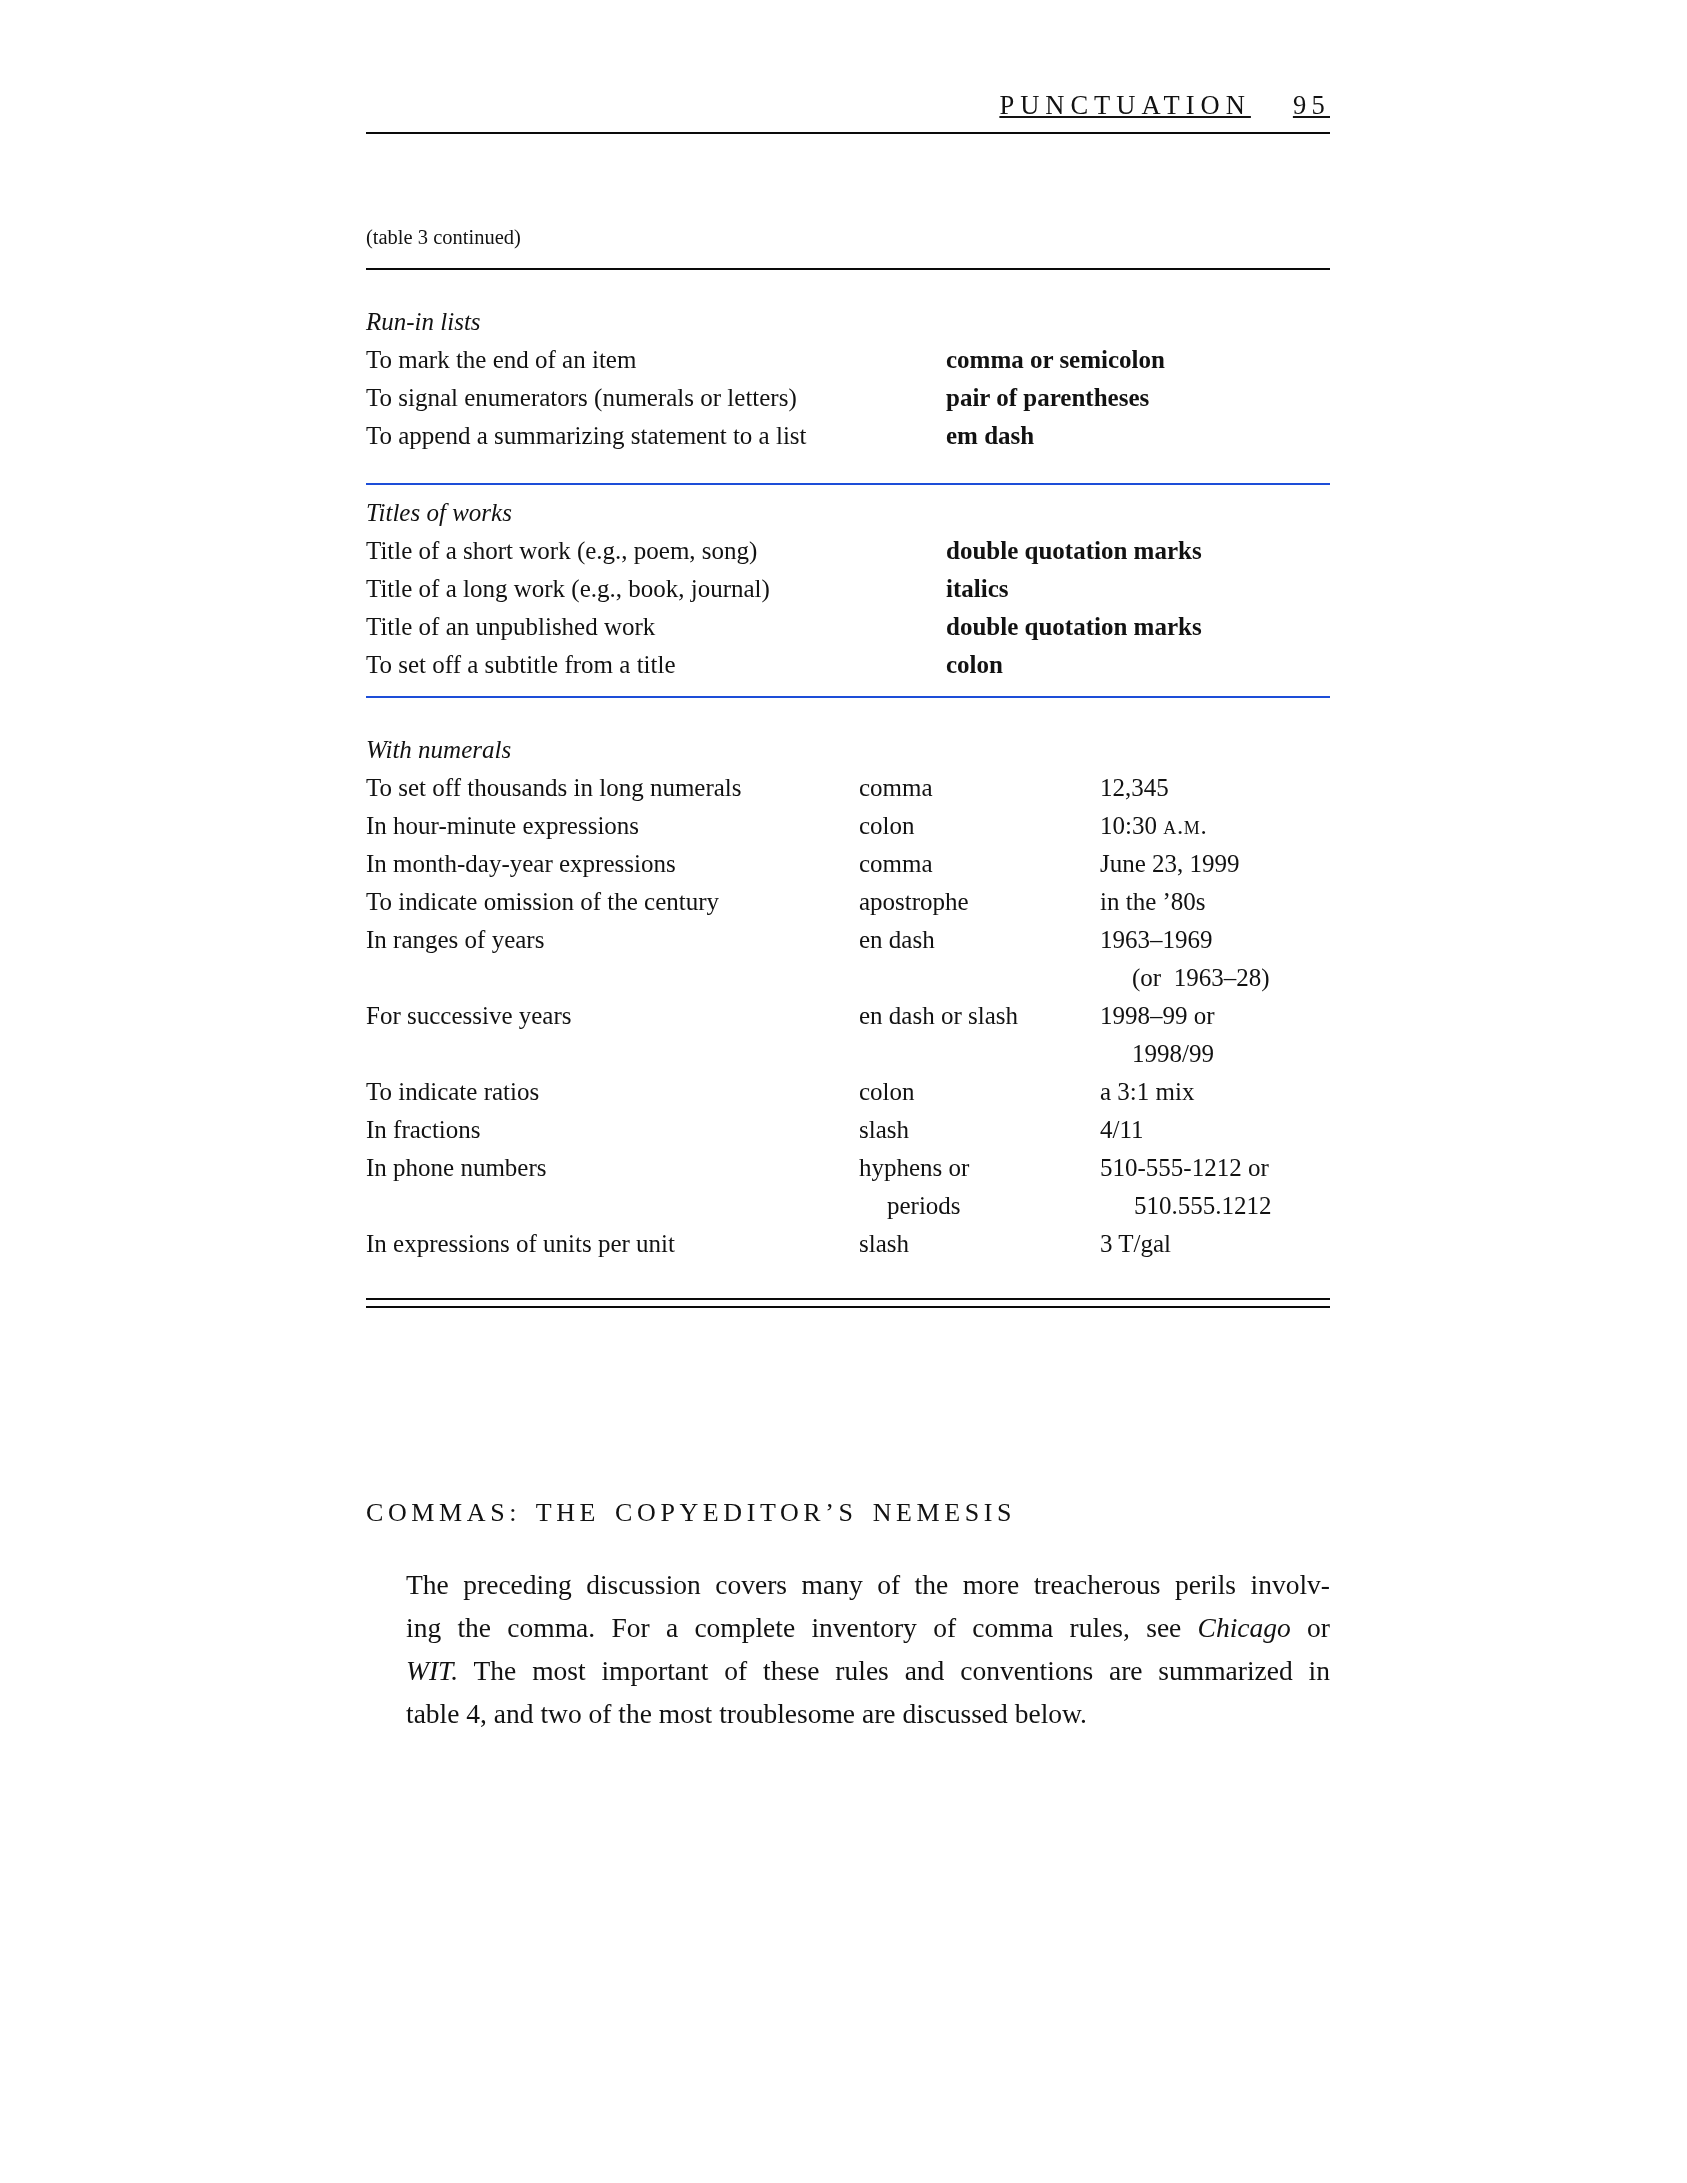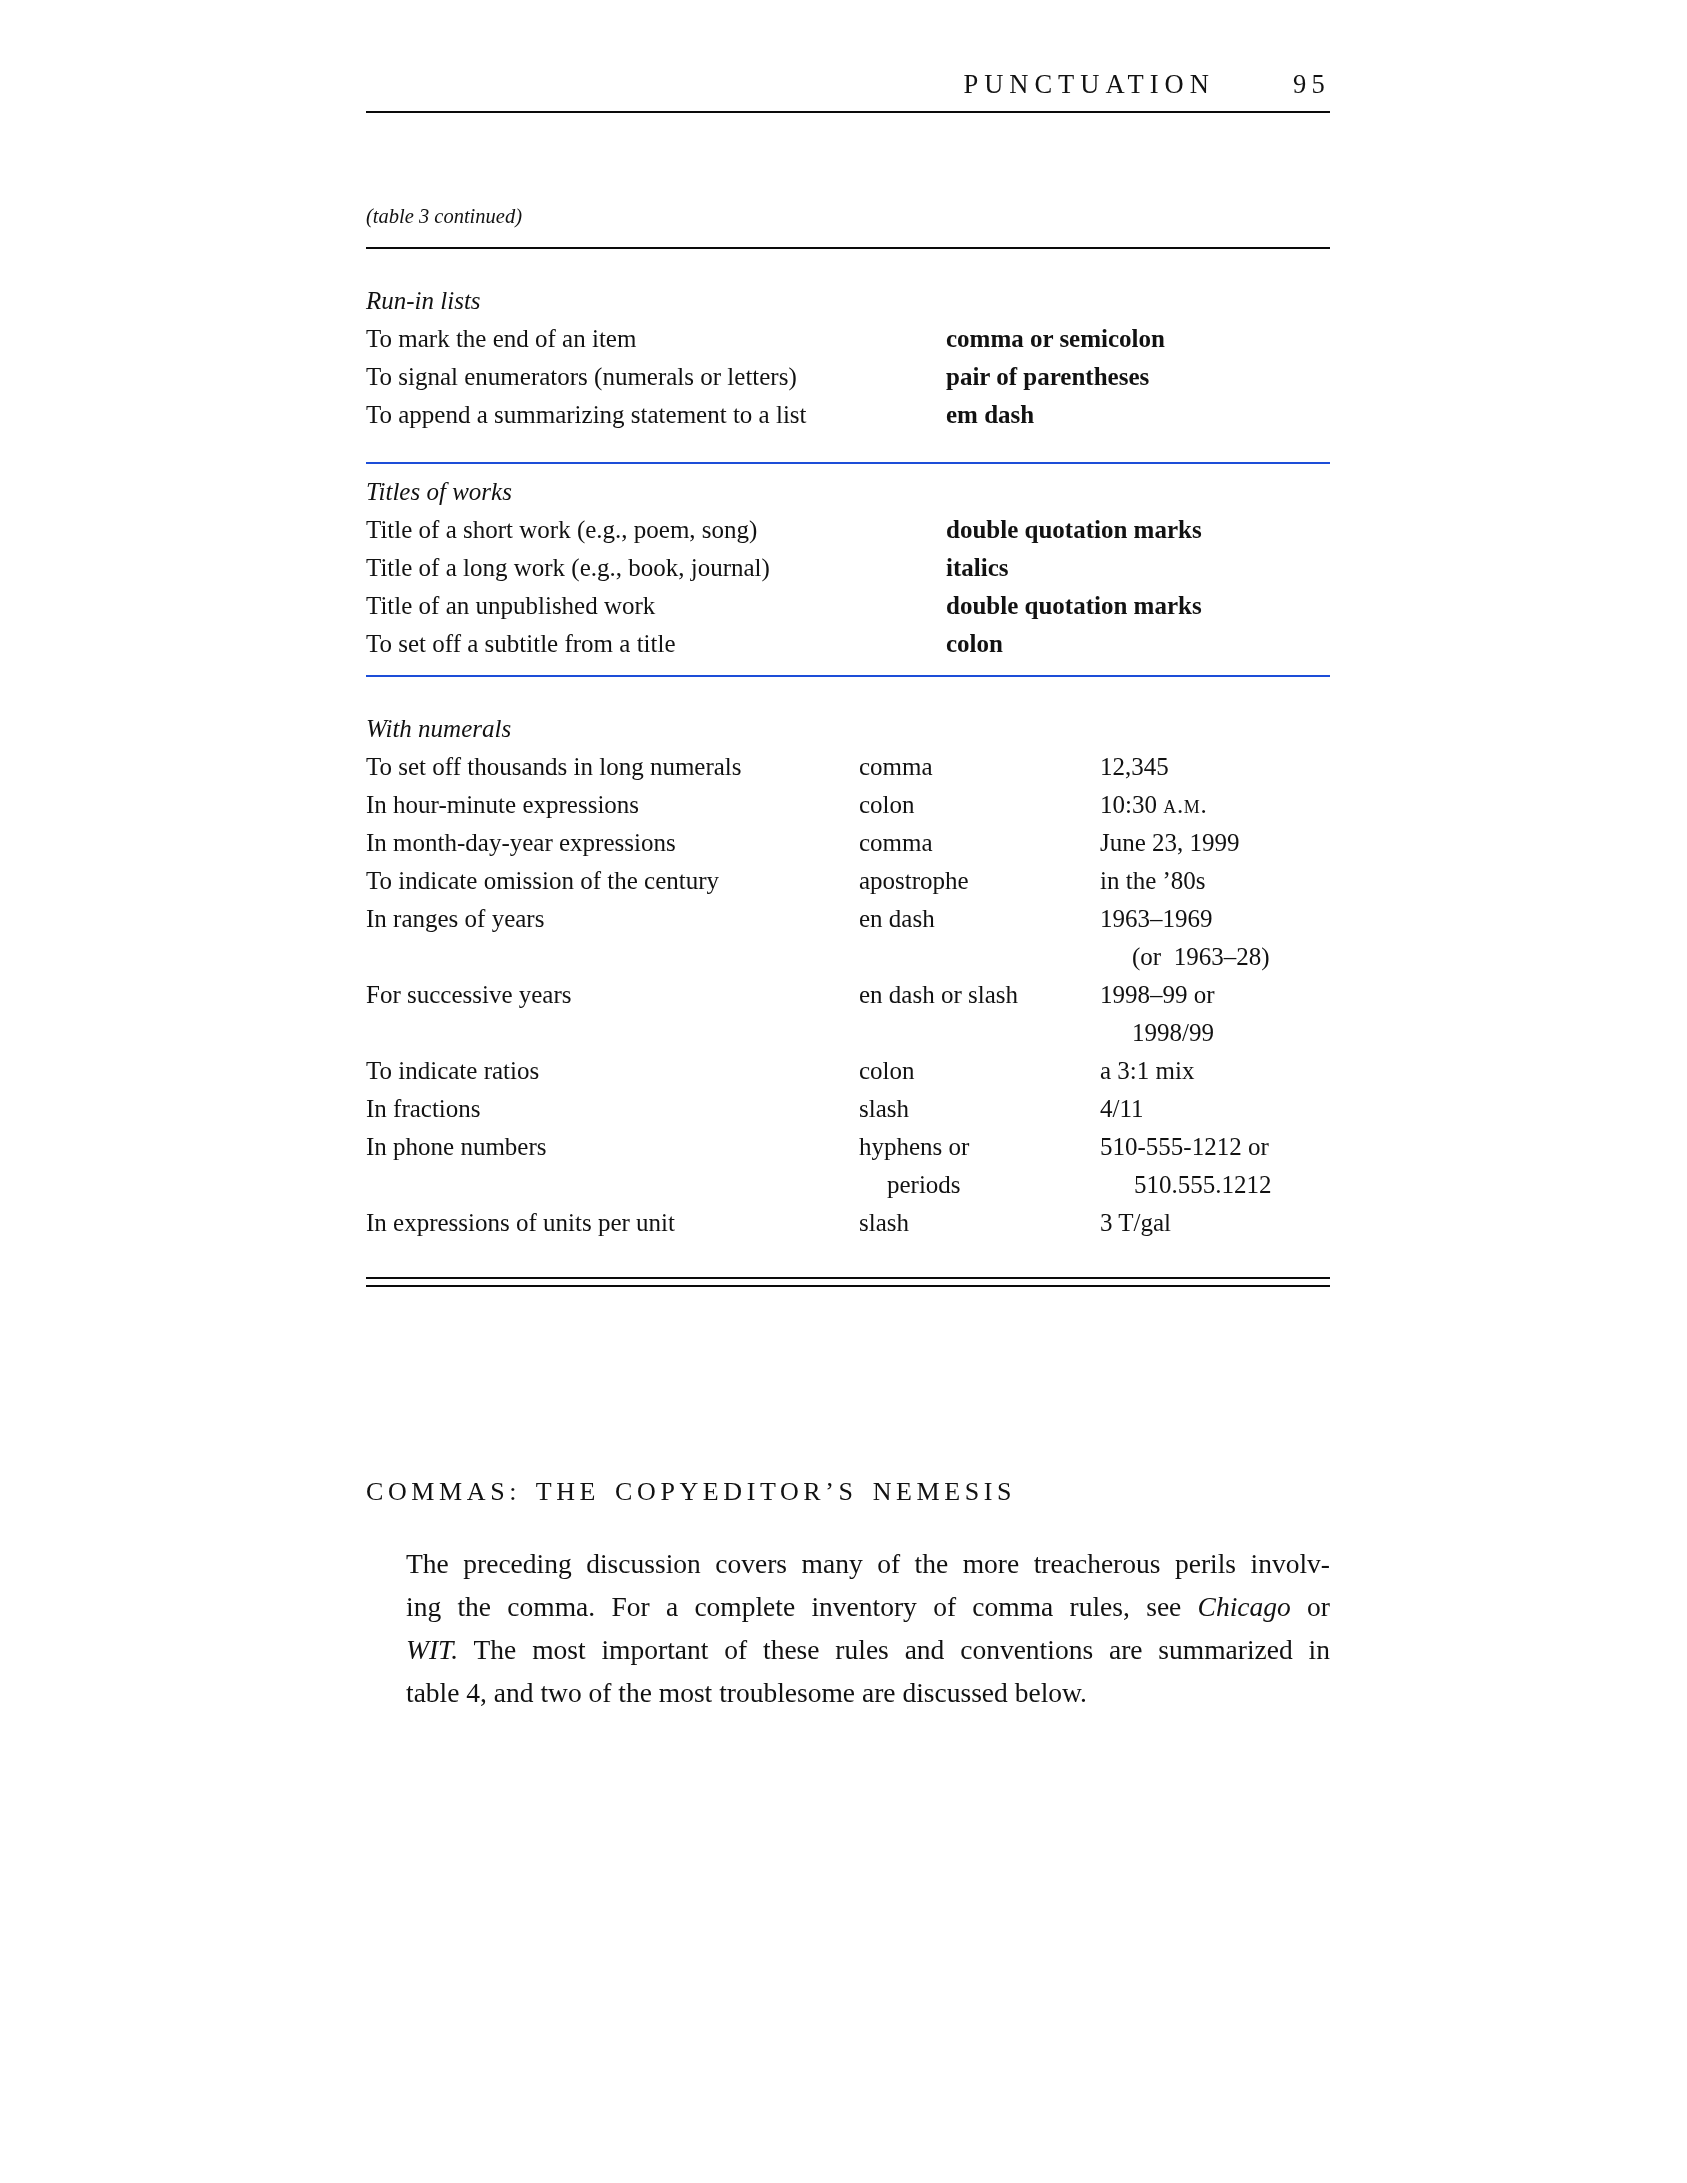--- a/index.html
+++ b/index.html
@@ -11,40 +11,40 @@
     color:#121212;
     overflow:hidden;
   }
   .content{
     position:absolute;
     left:366px;top:0;
     width:964px;
   }
   
   .running-head{
-    margin-top:70px;
+    margin-top:91px;
     display:flex;
     justify-content:flex-end;
     align-items:baseline;
-    gap:78px;
+    gap:42px;
     font-size:26.5px;
     line-height:29px;
+    text-decoration:underline;
   }
   .running-title{letter-spacing:6px;}
   .page-number{letter-spacing:5.3px;}
   .head-rule{
     margin-top:12px;
     border:none;
     border-top:2.6px solid #0a0a0a;
     height:0;
   }
   
   .table-note{
     margin-top:90px;
-    font-style:italic;
     font-size:20.5px;
     line-height:26.5px;
   }
   .table-top-rule{
     margin-top:17px;
     border:none;
     border-top:2.6px solid #0a0a0a;
     height:0;
   }
   

